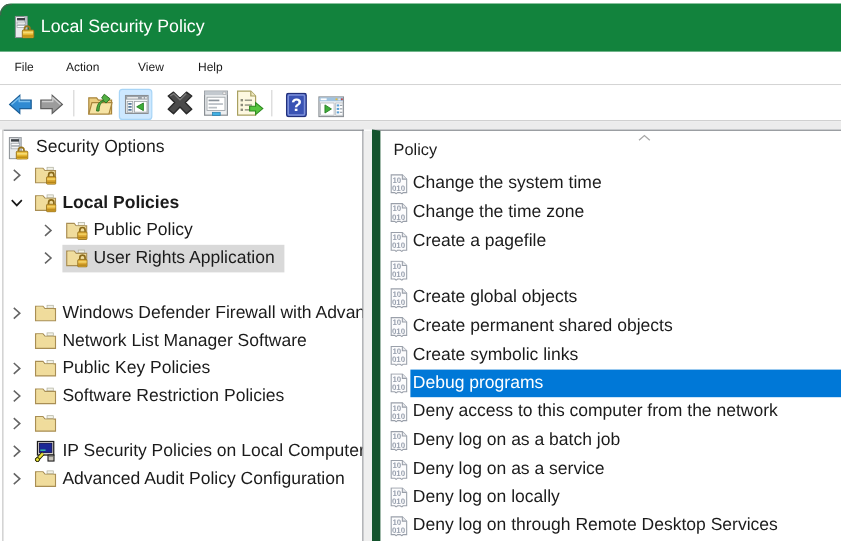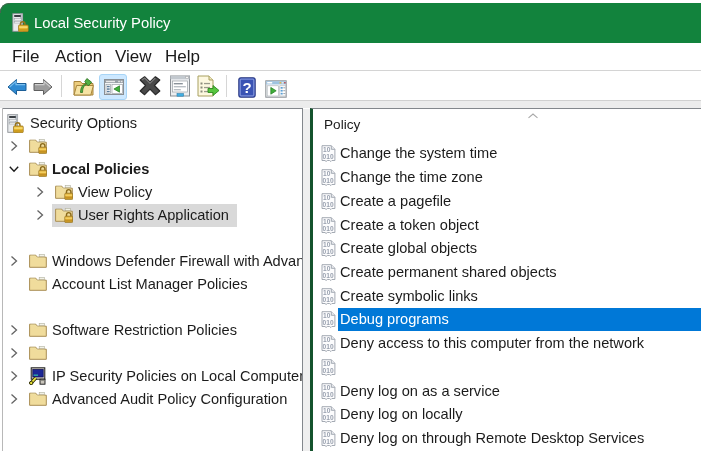--- a/index.html
+++ b/index.html
@@ -1,28 +1,28 @@
 <!DOCTYPE html>
 <html><head><meta charset="utf-8"><style>
 * { margin:0; padding:0; box-sizing:border-box; }
 html,body { width:701px; height:451px; background:#ffffff; font-family:"Liberation Sans",sans-serif; overflow:hidden; position:relative; }
 #titlebar { position:absolute; left:0; top:3px; width:701px; height:41px; background:#12833d; border-top-left-radius:9px; }
 #corner { position:absolute; left:0; top:3px; width:10px; height:10px; border-top-left-radius:9px; border-top:1px solid #46634f; border-left:1px solid #46634f; }
 #titleicon { position:absolute; left:12px; top:13px; }
 #titletext { position:absolute; left:34px; top:0; height:46px; line-height:46px; font-size:14.8px; color:#ffffff; }
 #menubar { position:absolute; left:0; top:43px; width:701px; height:28px; background:#ffffff; border-bottom:1px solid #d4d4d4; }
-.menu { position:absolute; top:0; height:27px; line-height:27px; font-size:17px; color:#1a1a1a; }
+.menu { position:absolute; top:0; height:27px; line-height:27px; font-size:10px; color:#1a1a1a; }
 #toolbar { position:absolute; left:0; top:71px; width:701px; height:30px; background:#ffffff; border-bottom:1px solid #d0d0d0; }
 .tbi { position:absolute; }
 .tbsep { position:absolute; top:4px; width:1px; height:22px; background:#d6d6d6; }
 #band { position:absolute; left:0; top:101px; width:701px; height:7px; background:#ececec; }
 #leftborder { position:absolute; left:2px; top:108px; width:1px; height:343px; background:#b8b8b8; }
 #leftpane { position:absolute; left:3px; top:108px; width:300px; height:343px; background:#ffffff; border-top:1px solid #83878c; border-right:1px solid #83878c; overflow:hidden; }
 #splitter { position:absolute; left:303px; top:109px; width:7px; height:342px; background:#efefef; }
-#rightpane { position:absolute; left:310px; top:108px; width:391px; height:343px; background:#ffffff; border-top:1px solid #83878c; border-left:3px solid #14532d; overflow:hidden; }
+#rightpane { position:absolute; left:310px; top:108px; width:391px; height:343px; background:#ffffff; border-top:1px solid #83878c; border-left:7px solid #14532d; overflow:hidden; }
 .trow { position:absolute; left:0; width:300px; height:23px; }
 .tsel { position:absolute; top:0; height:23px; background:#d9d9d9; }
 .ic { position:absolute; }
 .tlabel { position:absolute; top:0; height:23px; line-height:23px; font-size:14.6px; color:#1b1b1b; white-space:nowrap; }
 #phead { position:absolute; left:11px; top:8px; font-size:13.6px; color:#1b1b1b; }
 #sortchev { position:absolute; left:213px; top:-2px; }
 .lrow { position:absolute; left:1px; width:391px; height:23px; }
 .selbg { position:absolute; left:24px; right:0; top:-0.5px; height:23px; background:#0078d7; }
 .llabel { position:absolute; left:26px; top:0; height:23px; line-height:23px; font-size:14.6px; color:#1b1b1b; white-space:nowrap; }
 .lrow.sel .llabel { color:#ffffff; }
@@ -177,21 +177,21 @@
         </svg></span>
       <span class="ic" style="left:52px;top:3px;"><svg width="18" height="16" viewBox="0 0 18 16" style="">
           <rect x="10.2" y="1.4" width="5.2" height="2.4" fill="#f2f2e8" stroke="#b0b09e" stroke-width="0.6"></rect>
           <path d="M0.6,2.2 h6.2 l1.6,2 h8.9 v10.1 h-16.7 z" fill="#f0dc9c" stroke="#a98e54" stroke-width="1"></path>
           <path d="M1.5,3.1 h4.8 l1.6,2 h7.8" fill="none" stroke="#eedfa2" stroke-width="1"></path>
           <path d="M11.5,9.4 v-1.6 a2.2,2.2 0 0 1 4.4,0 v1.6" fill="none" stroke="#8a691a" stroke-width="1.4"></path>
           <rect x="9.8" y="9.2" width="7.8" height="6.4" rx="0.9" fill="#dca833" stroke="#91701d" stroke-width="0.7"></rect>
           <rect x="10.3" y="10.4" width="6.8" height="1.6" fill="#f2cf60" stroke="none"></rect>
           <rect x="10.3" y="13.4" width="6.8" height="1.1" fill="#b5851a" stroke="none"></rect>
         </svg></span>
-      <span class="tlabel" style="left:75px;">View Policy</span>
+      <span class="tlabel" style="left:75px;">Public Policy</span>
     </div>
 <div class="trow" style="top:94.5px;">
       <div class="tsel" style="left:49px;width:185px;"></div>
       <span class="ic" style="left:29px;top:3.5px;"><svg width="16" height="16" viewBox="0 0 16 16" style="">
           <path d="M5.5,3.5 L10.5,8 L5.5,12.5" fill="none" stroke="#646464" stroke-width="1.3"></path>
         </svg></span>
       <span class="ic" style="left:52px;top:3px;"><svg width="18" height="16" viewBox="0 0 18 16" style="">
           <rect x="10.2" y="1.4" width="5.2" height="2.4" fill="#f2f2e8" stroke="#b0b09e" stroke-width="0.6"></rect>
           <path d="M0.6,2.2 h6.2 l1.6,2 h8.9 v10.1 h-16.7 z" fill="#f0dc9c" stroke="#a98e54" stroke-width="1"></path>
           <path d="M1.5,3.1 h4.8 l1.6,2 h7.8" fill="none" stroke="#eedfa2" stroke-width="1"></path>
@@ -212,21 +212,32 @@
           <path d="M1.5,3.1 h4.8 l1.6,2 h7.8" fill="none" stroke="#eedfa2" stroke-width="1"></path>
         </svg></span>
       <span class="tlabel" style="left:49px;">Windows Defender Firewall with Advanced Security</span>
     </div>
 <div class="trow" style="top:163.5px;">
       <span class="ic" style="left:26px;top:3px;"><svg width="18" height="16" viewBox="0 0 18 16" style="">
           <rect x="10.2" y="1.4" width="5.2" height="2.4" fill="#f2f2e8" stroke="#b0b09e" stroke-width="0.6"></rect>
           <path d="M0.6,2.2 h6.2 l1.6,2 h8.9 v10.1 h-16.7 z" fill="#f0dc9c" stroke="#a98e54" stroke-width="1"></path>
           <path d="M1.5,3.1 h4.8 l1.6,2 h7.8" fill="none" stroke="#eedfa2" stroke-width="1"></path>
         </svg></span>
-      <span class="tlabel" style="left:49px;">Account List Manager Policies</span>
+      <span class="tlabel" style="left:49px;">Network List Manager Software</span>
+    </div>
+<div class="trow" style="top:186.5px;">
+      <span class="ic" style="left:3px;top:3.5px;"><svg width="16" height="16" viewBox="0 0 16 16" style="">
+          <path d="M5.5,3.5 L10.5,8 L5.5,12.5" fill="none" stroke="#646464" stroke-width="1.3"></path>
+        </svg></span>
+      <span class="ic" style="left:26px;top:3px;"><svg width="18" height="16" viewBox="0 0 18 16" style="">
+          <rect x="10.2" y="1.4" width="5.2" height="2.4" fill="#f2f2e8" stroke="#b0b09e" stroke-width="0.6"></rect>
+          <path d="M0.6,2.2 h6.2 l1.6,2 h8.9 v10.1 h-16.7 z" fill="#f0dc9c" stroke="#a98e54" stroke-width="1"></path>
+          <path d="M1.5,3.1 h4.8 l1.6,2 h7.8" fill="none" stroke="#eedfa2" stroke-width="1"></path>
+        </svg></span>
+      <span class="tlabel" style="left:49px;">Public Key Policies</span>
     </div>
 <div class="trow" style="top:209.5px;">
       <span class="ic" style="left:3px;top:3.5px;"><svg width="16" height="16" viewBox="0 0 16 16" style="">
           <path d="M5.5,3.5 L10.5,8 L5.5,12.5" fill="none" stroke="#646464" stroke-width="1.3"></path>
         </svg></span>
       <span class="ic" style="left:26px;top:3px;"><svg width="18" height="16" viewBox="0 0 18 16" style="">
           <rect x="10.2" y="1.4" width="5.2" height="2.4" fill="#f2f2e8" stroke="#b0b09e" stroke-width="0.6"></rect>
           <path d="M0.6,2.2 h6.2 l1.6,2 h8.9 v10.1 h-16.7 z" fill="#f0dc9c" stroke="#a98e54" stroke-width="1"></path>
           <path d="M1.5,3.1 h4.8 l1.6,2 h7.8" fill="none" stroke="#eedfa2" stroke-width="1"></path>
         </svg></span>
@@ -303,21 +314,20 @@
         </svg></span>
       <span class="llabel">Create a pagefile</span>
     </div>
 <div class="lrow" style="top:104.6px;">
       <span class="ic" style="left:7px;top:3px;"><svg width="15" height="17" viewBox="0 0 15 17" style="">
           <path d="M1,0.7 h9.3 l3.6,3.6 v11.2 h-3 l-1,1 -1.4,-1 h-2.2 l-1.2,1 -1.1,-1 h-3 z" fill="#fcfcfd" stroke="#9aa0aa" stroke-width="0.9"></path>
           <path d="M10.3,0.7 v3.6 h3.6" fill="#e8eaee" stroke="#9aa0aa" stroke-width="0.9"></path>
           <text x="2" y="7.2" font-family="Liberation Sans" font-size="6.6" font-weight="bold" fill="#99a1af">10</text>
           <text x="1.6" y="14" font-family="Liberation Sans" font-size="6.6" font-weight="bold" fill="#99a1af">010</text>
         </svg></span>
-      <span class="llabel">Create a token object</span>
     </div>
 <div class="lrow" style="top:128.3px;">
       <span class="ic" style="left:7px;top:3px;"><svg width="15" height="17" viewBox="0 0 15 17" style="">
           <path d="M1,0.7 h9.3 l3.6,3.6 v11.2 h-3 l-1,1 -1.4,-1 h-2.2 l-1.2,1 -1.1,-1 h-3 z" fill="#fcfcfd" stroke="#9aa0aa" stroke-width="0.9"></path>
           <path d="M10.3,0.7 v3.6 h3.6" fill="#e8eaee" stroke="#9aa0aa" stroke-width="0.9"></path>
           <text x="2" y="7.2" font-family="Liberation Sans" font-size="6.6" font-weight="bold" fill="#99a1af">10</text>
           <text x="1.6" y="14" font-family="Liberation Sans" font-size="6.6" font-weight="bold" fill="#99a1af">010</text>
         </svg></span>
       <span class="llabel">Create global objects</span>
     </div>
@@ -358,20 +368,21 @@
         </svg></span>
       <span class="llabel">Debug programs</span>
     </div>
 <div class="lrow" style="top:246.9px;">
       <span class="ic" style="left:7px;top:3px;"><svg width="15" height="17" viewBox="0 0 15 17" style="">
           <path d="M1,0.7 h9.3 l3.6,3.6 v11.2 h-3 l-1,1 -1.4,-1 h-2.2 l-1.2,1 -1.1,-1 h-3 z" fill="#fcfcfd" stroke="#9aa0aa" stroke-width="0.9"></path>
           <path d="M10.3,0.7 v3.6 h3.6" fill="#e8eaee" stroke="#9aa0aa" stroke-width="0.9"></path>
           <text x="2" y="7.2" font-family="Liberation Sans" font-size="6.6" font-weight="bold" fill="#99a1af">10</text>
           <text x="1.6" y="14" font-family="Liberation Sans" font-size="6.6" font-weight="bold" fill="#99a1af">010</text>
         </svg></span>
+      <span class="llabel">Deny log on as a batch job</span>
     </div>
 <div class="lrow" style="top:270.6px;text-decoration:underline;">
       <span class="ic" style="left:7px;top:3px;"><svg width="15" height="17" viewBox="0 0 15 17" style="">
           <path d="M1,0.7 h9.3 l3.6,3.6 v11.2 h-3 l-1,1 -1.4,-1 h-2.2 l-1.2,1 -1.1,-1 h-3 z" fill="#fcfcfd" stroke="#9aa0aa" stroke-width="0.9"></path>
           <path d="M10.3,0.7 v3.6 h3.6" fill="#e8eaee" stroke="#9aa0aa" stroke-width="0.9"></path>
           <text x="2" y="7.2" font-family="Liberation Sans" font-size="6.6" font-weight="bold" fill="#99a1af">10</text>
           <text x="1.6" y="14" font-family="Liberation Sans" font-size="6.6" font-weight="bold" fill="#99a1af">010</text>
         </svg></span>
       <span class="llabel">Deny log on as a service</span>
     </div>

